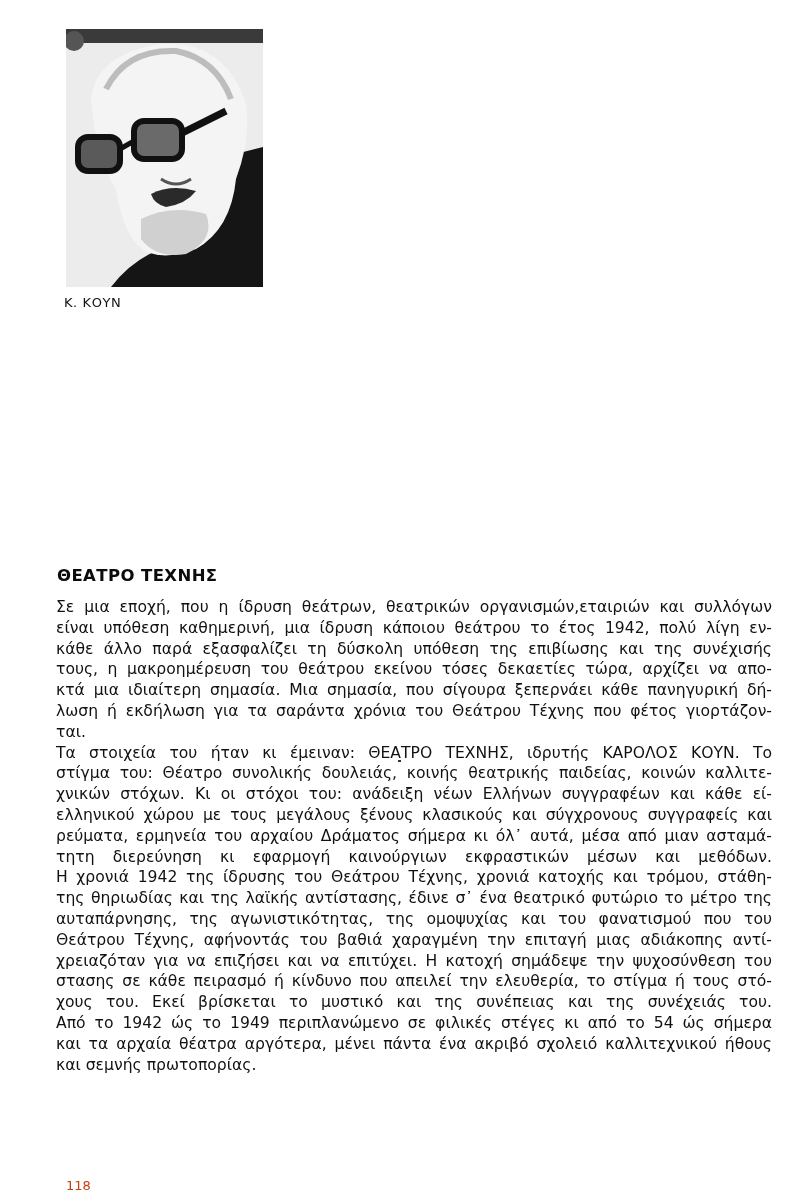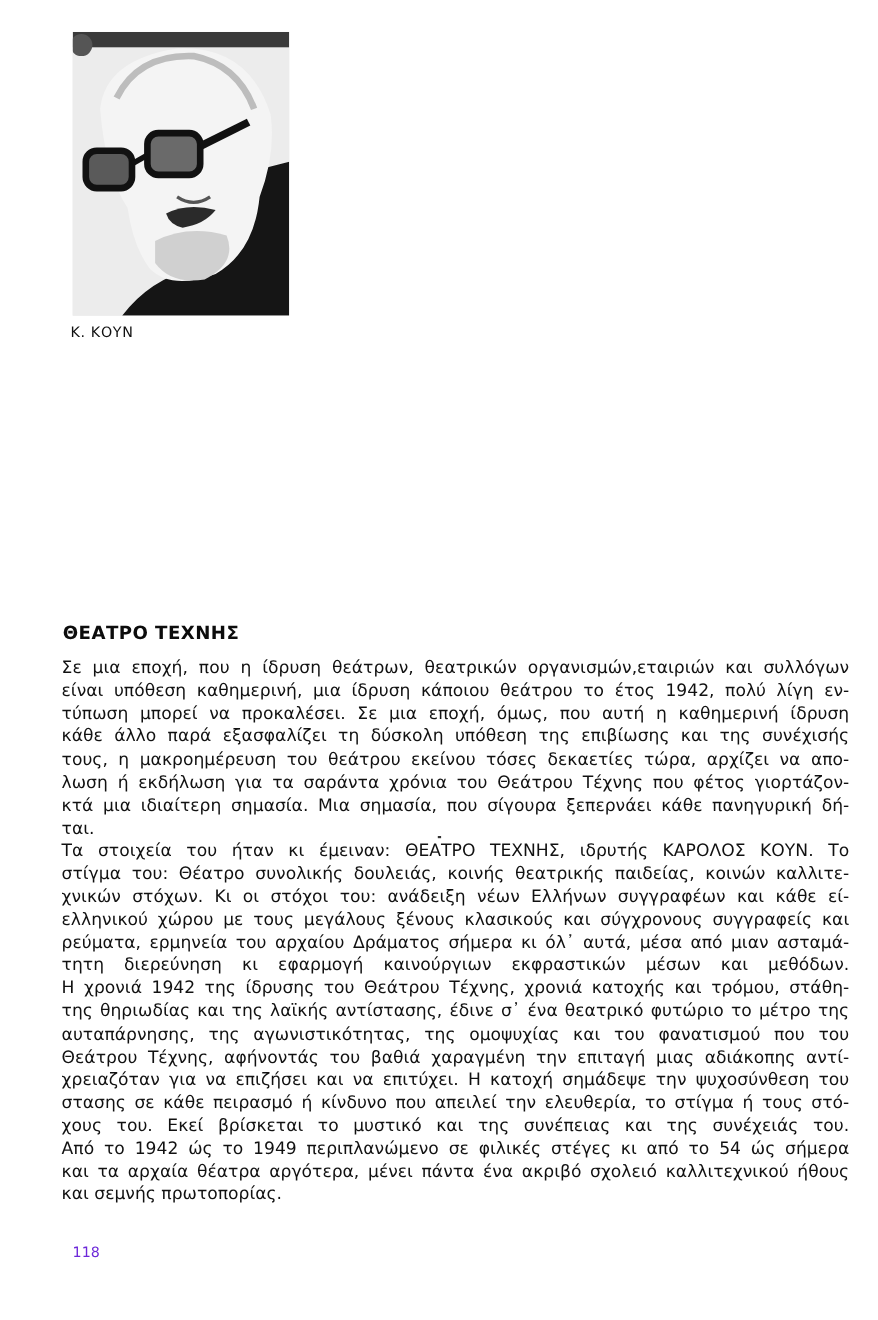--- a/index.html
+++ b/index.html
@@ -23,21 +23,21 @@
   .body-text {
     position: absolute; left: 56px; top: 597px; width: 716px;
     font-size: 15.6px; line-height: 20.8px; color: #111;
   }
   .line {
     display: block; white-space: nowrap; text-align: justify; text-align-last: justify;
     height: 20.8px; overflow: visible;
   }
   .line.last { text-align-last: left; }
   .page-number {
-    position: absolute; left: 66px; top: 1132px; font-size: 13px; color: #6d28d9;
+    position: absolute; left: 66px; top: 1178px; font-size: 13px; color: #c2410c;
   }
   .stray-mark {
     position: absolute; left: 398px; top: 760px; width: 3px; height: 2px; background: #333;
   }
 </style>
 </head>
 <body>
 
 <div class="photo" title="Portrait photograph of K. Koun">
   <svg viewBox="0 0 197 258" preserveAspectRatio="none">
@@ -57,25 +57,24 @@
   </svg>
 </div>
 
 <div class="caption">Κ. ΚΟΥΝ</div>
 
 <h2 class="heading" style="margin:0;">ΘΕΑΤΡΟ ΤΕΧΝΗΣ</h2>
 
 <div class="body-text" id="article-body">
     <span class="line">Σε μια εποχή, που η ίδρυση θεάτρων, θεατρικών οργανισμών,εταιριών και συλλόγων</span>
     <span class="line">είναι υπόθεση καθημερινή, μια ίδρυση κάποιου θεάτρου το έτος 1942, πολύ λίγη εν-</span>
-    <span class="line">τύπωση μπορεί να προκαλέσει. Σε μια εποχή, όμως, που αυτή η καθημερινή ίδρυση</span>
     <span class="line">κάθε άλλο παρά εξασφαλίζει τη δύσκολη υπόθεση της επιβίωσης και της συνέχισής</span>
     <span class="line">τους, η μακροημέρευση του θεάτρου εκείνου τόσες δεκαετίες τώρα, αρχίζει να απο-</span>
+    <span class="line">κτά μια ιδιαίτερη σημασία. Μια σημασία, που σίγουρα ξεπερνάει κάθε πανηγυρική δή-</span>
     <span class="line">λωση ή εκδήλωση για τα σαράντα χρόνια του Θεάτρου Τέχνης που φέτος γιορτάζον-</span>
-    <span class="line">κτά μια ιδιαίτερη σημασία. Μια σημασία, που σίγουρα ξεπερνάει κάθε πανηγυρική δή-</span>
     <span class="line last">ται.</span>
     <span class="line">Τα στοιχεία του ήταν κι έμειναν: ΘΕΑΤΡΟ ΤΕΧΝΗΣ, ιδρυτής ΚΑΡΟΛΟΣ ΚΟΥΝ. Το</span>
     <span class="line">στίγμα του: Θέατρο συνολικής δουλειάς, κοινής θεατρικής παιδείας, κοινών καλλιτε-</span>
     <span class="line">χνικών στόχων. Κι οι στόχοι του: ανάδειξη νέων Ελλήνων συγγραφέων και κάθε εί-</span>
     <span class="line">ελληνικού χώρου με τους μεγάλους ξένους κλασικούς και σύγχρονους συγγραφείς και</span>
     <span class="line">ρεύματα, ερμηνεία του αρχαίου Δράματος σήμερα κι όλ᾽ αυτά, μέσα από μιαν ασταμά-</span>
     <span class="line">τητη διερεύνηση κι εφαρμογή καινούργιων εκφραστικών μέσων και μεθόδων.</span>
     <span class="line">Η χρονιά 1942 της ίδρυσης του Θεάτρου Τέχνης, χρονιά κατοχής και τρόμου, στάθη-</span>
     <span class="line">της θηριωδίας και της λαϊκής αντίστασης, έδινε σ᾽ ένα θεατρικό φυτώριο το μέτρο της</span>
     <span class="line">αυταπάρνησης, της αγωνιστικότητας, της ομοψυχίας και του φανατισμού που του</span>

